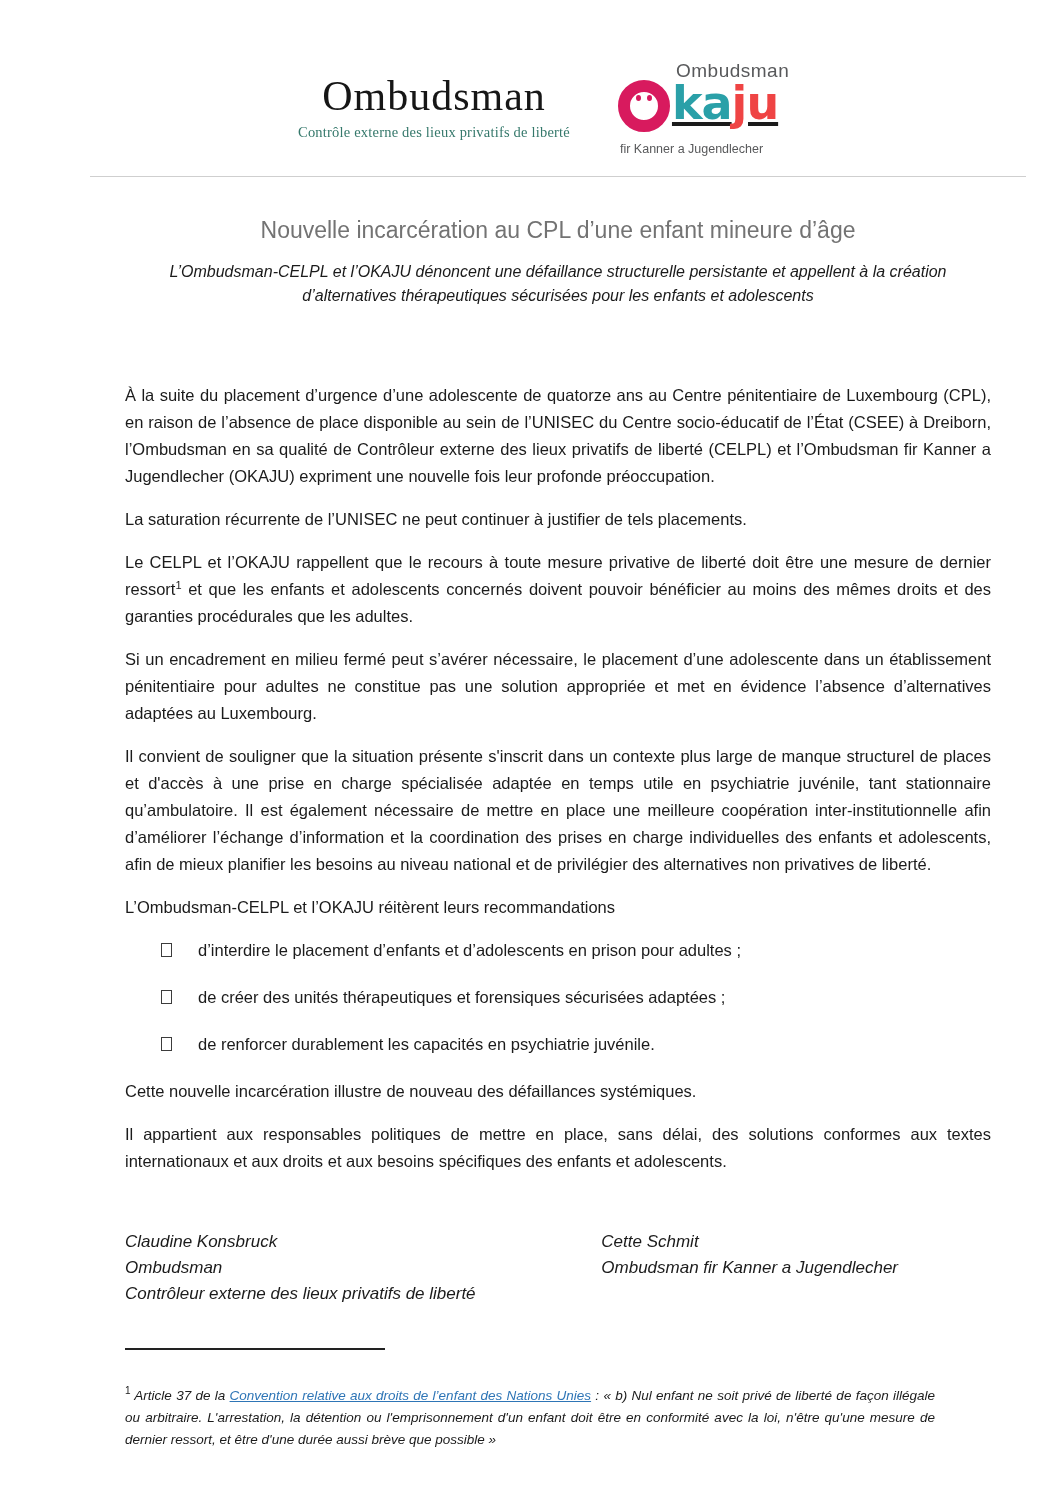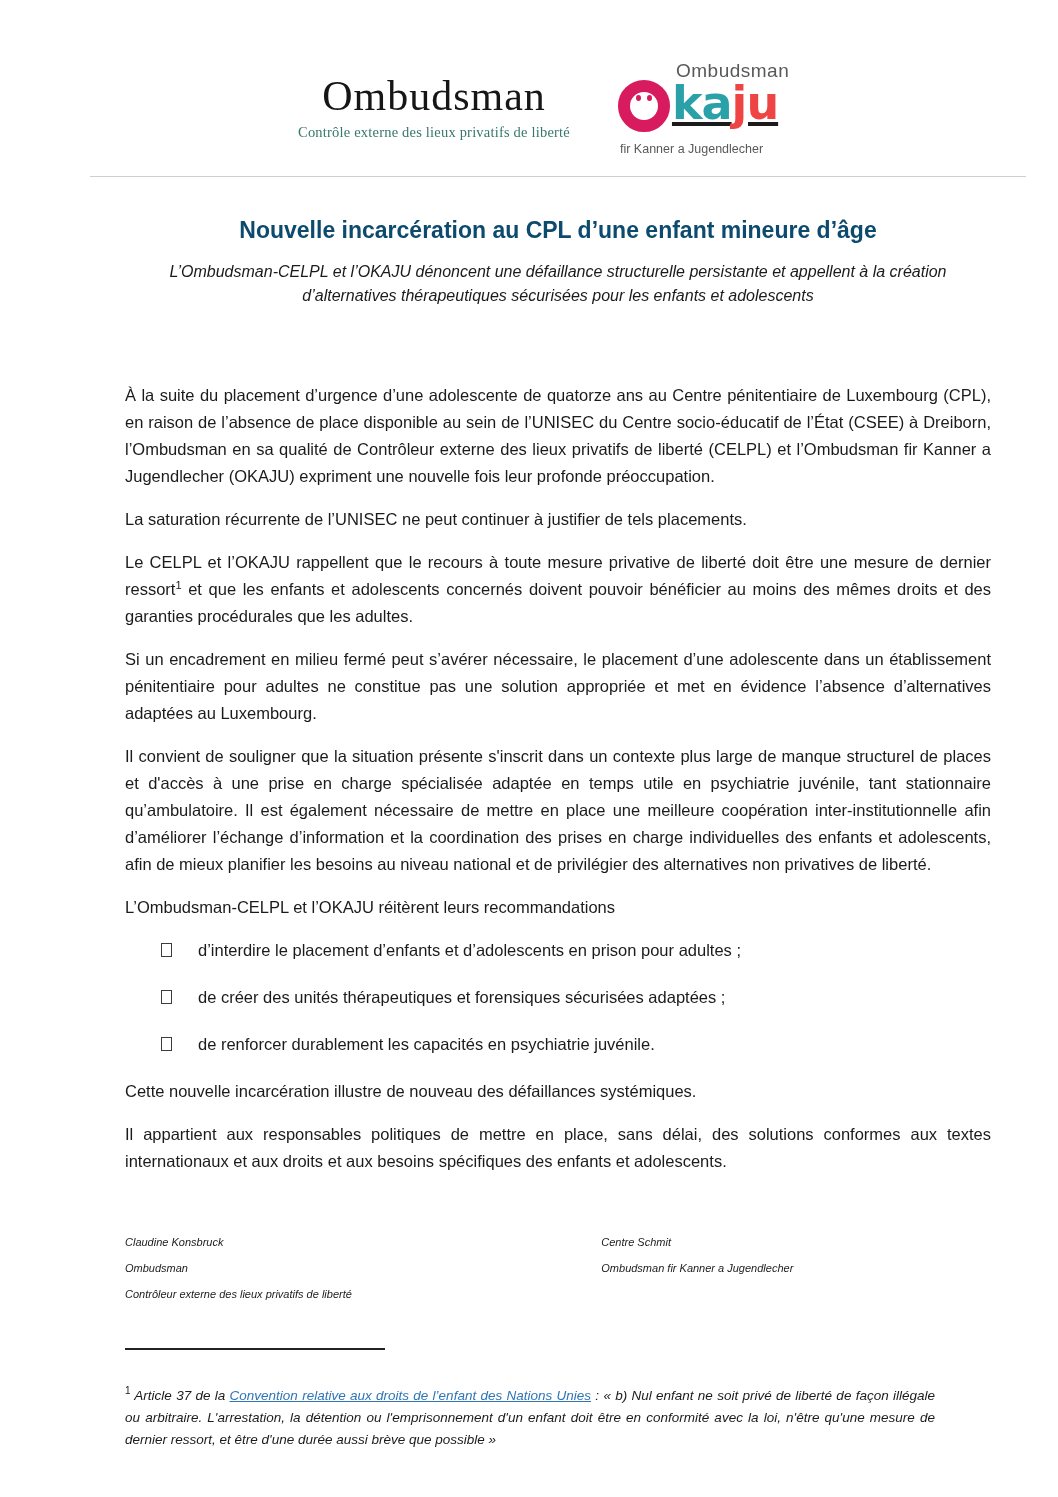--- a/index.html
+++ b/index.html
@@ -37,42 +37,42 @@
   .okaju-o .eye { position: absolute; width: 5px; height: 6px; border-radius: 50%; background: #d81a5e; top: 3px; }
   .okaju-o .eye-l { left: 6px; }
   .okaju-o .eye-r { right: 6px; }
   .okaju-ka { font-family: "DejaVu Sans", sans-serif; font-weight: bold; font-size: 46px; color: #2aa0a8; letter-spacing: -1px; line-height: 1; }
   .okaju-ju { font-family: "DejaVu Sans", sans-serif; font-weight: bold; font-size: 46px; color: #ef4444; letter-spacing: -1px; line-height: 1; }
   .okaju-tagline { position: absolute; top: 84px; left: 2px; font-size: 12.5px; color: #58595b; }
 
   .header-rule { border: none; border-top: 1px solid #cfcfcf; margin: 10px -35px 0 -35px; }
 
   
-  .doc-title { font-size: 23px; font-weight: bold; text-align: center; margin-top: 40px; color: #0c4a6e; }
+  .doc-title { font-size: 23px; font-weight: normal; text-align: center; margin-top: 40px; color: #737373; }
   .doc-subtitle {
     font-style: italic; font-size: 16px; text-align: center;
     margin: 16px auto 0 auto; max-width: 800px; line-height: 24px;
   }
 
   
   .body-copy { margin-top: 74px; font-size: 16.5px; line-height: 27px; }
   .body-copy p { text-align: justify; margin-bottom: 16px; }
   .body-copy p.no-justify { text-align: left; }
   sup.fn-ref { font-size: 11px; vertical-align: super; line-height: 0; }
 
   ul.reco-list { list-style: none; margin: 4px 0 6px 0; }
   ul.reco-list li { display: flex; align-items: baseline; margin: 0 0 20px 36px; }
   .bullet-box {
     display: inline-block; width: 11px; height: 14px;
     border: 1px solid #3c3c3c; margin-right: 26px; flex: 0 0 auto;
     transform: translateY(1px);
   }
 
   
-  .signatures { display: flex; margin-top: 54px; font-style: italic; font-size: 11px; line-height: 26px; }
+  .signatures { display: flex; margin-top: 54px; font-style: italic; font-size: 17px; line-height: 26px; }
   .sig-col-left { width: 55%; }
   .sig-col-right { width: 45%; }
 
   
   .footnote-area { position: absolute; left: 125px; right: 123px; top: 1348px; }
   .footnote-rule { width: 260px; border: none; border-top: 2px solid #222; margin-bottom: 10px; }
   .footnote {
     font-style: italic; font-size: 13.5px; line-height: 22px; color: #1b1b1b; text-align: justify; margin-top: 30px;
   }
   .footnote sup { font-style: normal; font-size: 10px; }
@@ -134,21 +134,21 @@
     <p>Il appartient aux responsables politiques de mettre en place, sans délai, des solutions conformes aux textes internationaux et aux droits et aux besoins spécifiques des enfants et adolescents.</p>
   </section>
 
   <section class="signatures">
     <div class="sig-col-left">
       <div>Claudine Konsbruck</div>
       <div>Ombudsman</div>
       <div>Contrôleur externe des lieux privatifs de liberté</div>
     </div>
     <div class="sig-col-right">
-      <div>Centre Schmit</div>
+      <div>Cette Schmit</div>
       <div>Ombudsman fir Kanner a Jugendlecher</div>
     </div>
   </section>
 
   <footer class="footnote-area">
     <hr class="footnote-rule">
     <p class="footnote"><sup>1</sup><span> Article 37 de la </span><a>Convention relative aux droits de l’enfant des Nations Unies</a><span> : « b) Nul enfant ne soit privé de liberté de façon illégale ou arbitraire. L'arrestation, la détention ou l'emprisonnement d'un enfant doit être en conformité avec la loi, n'être qu'une mesure de dernier ressort, et être d'une durée aussi brève que possible »</span></p>
   </footer>
 
 </div>

